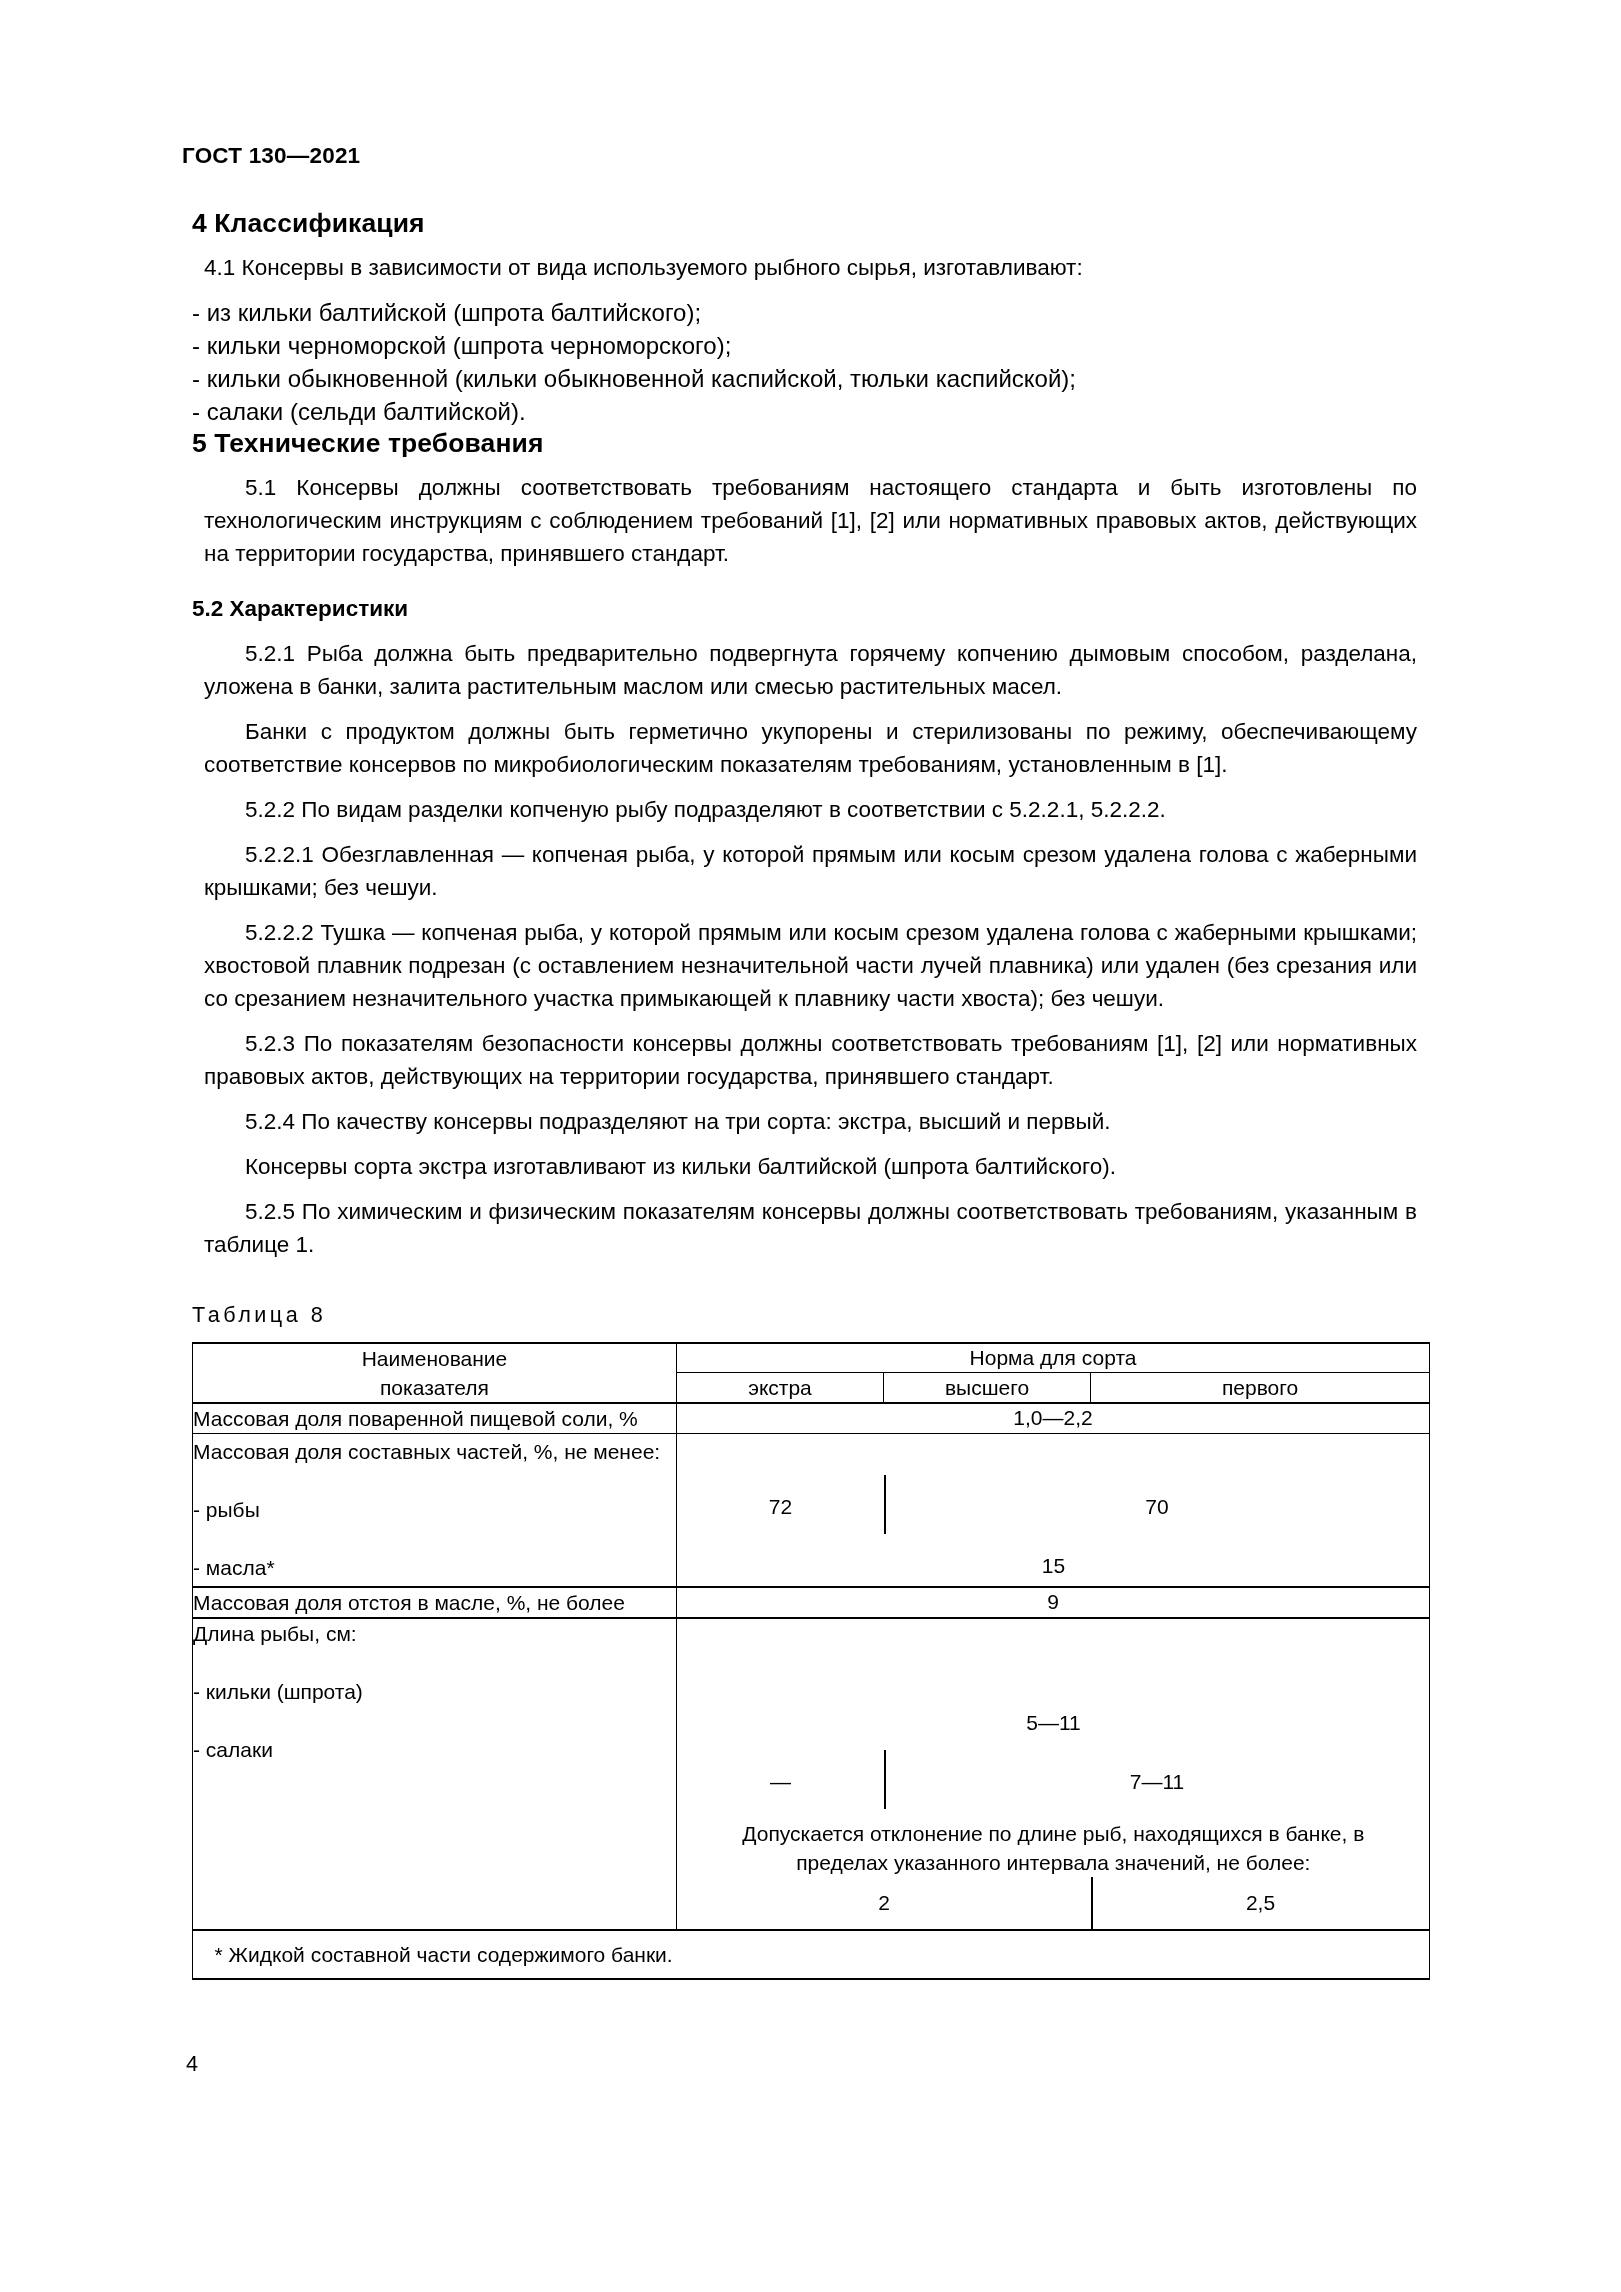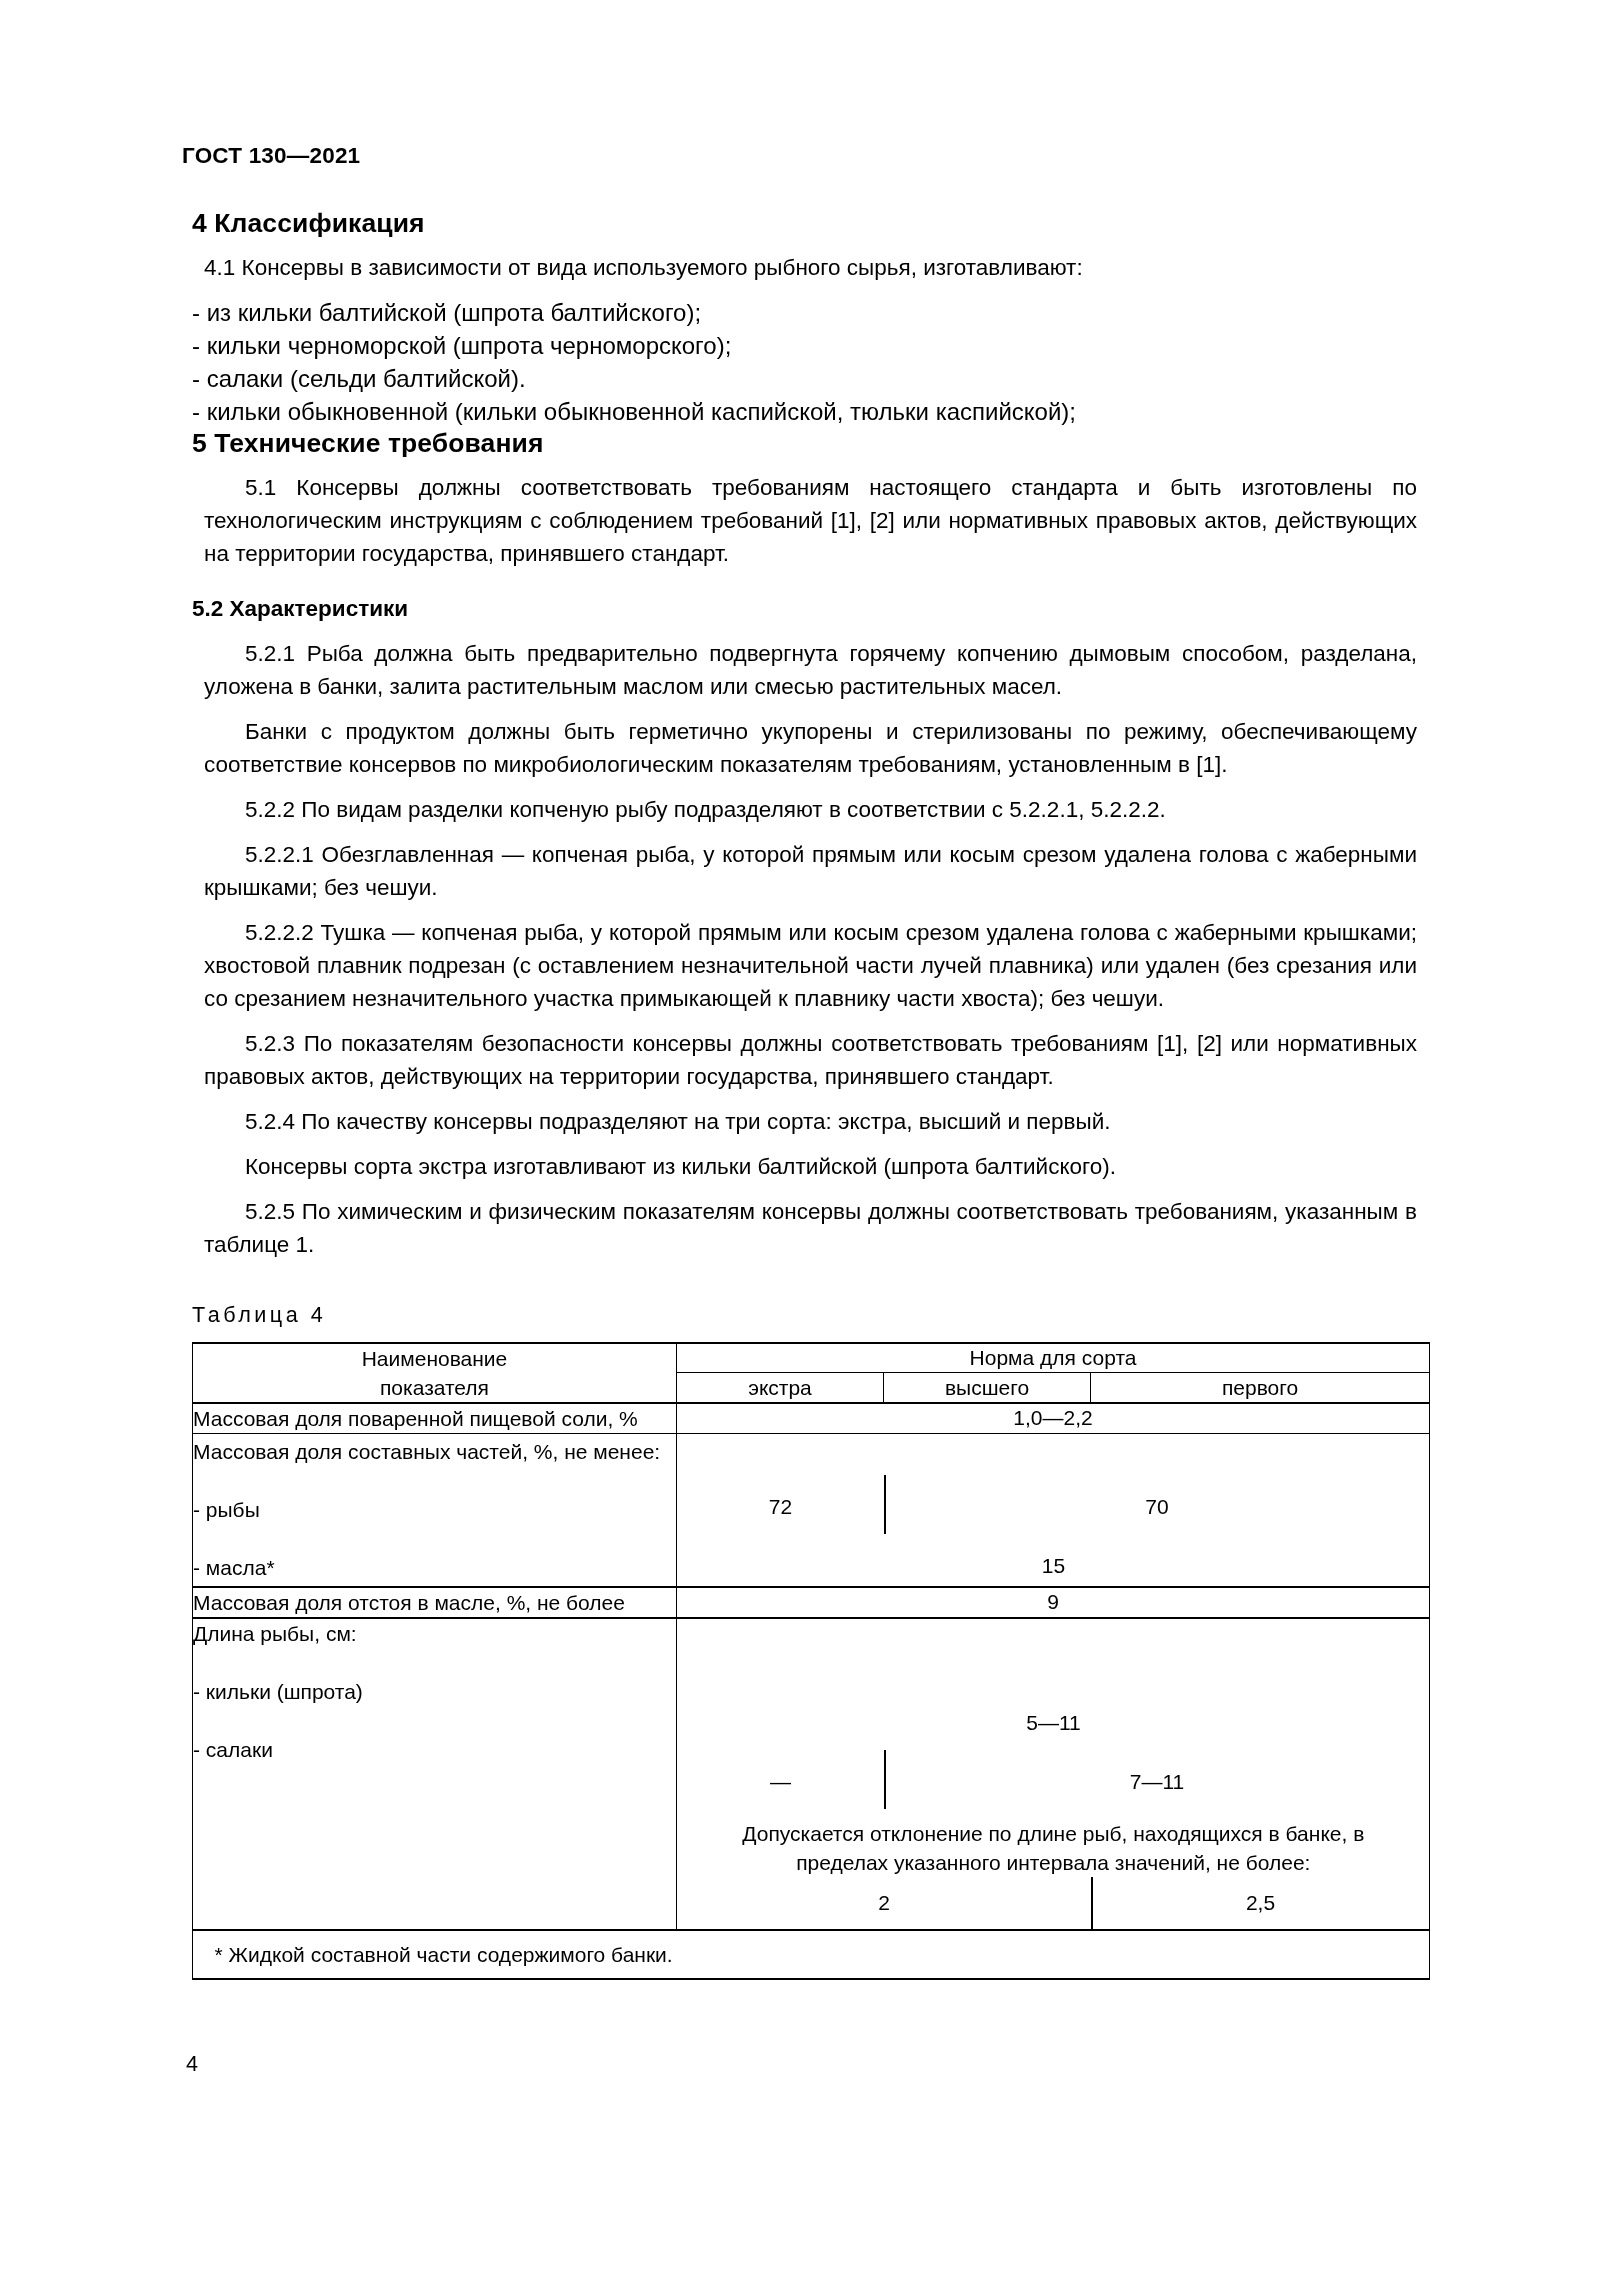--- a/index.html
+++ b/index.html
@@ -172,41 +172,41 @@
 
   <div class="content">
 
     <h2 class="section sec4">4 Классификация</h2>
 
     <p class="body flat">4.1 Консервы в зависимости от вида используемого рыбного сырья, изготавливают:</p>
 
     <ul class="plain">
       <li>- из кильки балтийской (шпрота балтийского);</li>
       <li>- кильки черноморской (шпрота черноморского);</li>
+      <li>- кильки обыкновенной (кильки обыкновенной каспийской, тюльки каспийской);</li>
       <li>- салаки (сельди балтийской).</li>
-      <li>- кильки обыкновенной (кильки обыкновенной каспийской, тюльки каспийской);</li>
     </ul>
 
     <h2 class="section sec5">5 Технические требования</h2>
 
     <p class="body indent">5.1 Консервы должны соответствовать требованиям настоящего стандарта и быть изготовлены по технологическим инструкциям с соблюдением требований [1], [2] или нормативных правовых актов, действующих на территории государства, принявшего стандарт.</p>
 
     <h3 class="subsection">5.2 Характеристики</h3>
 
     <p class="body indent">5.2.1 Рыба должна быть предварительно подвергнута горячему копчению дымовым способом, разделана, уложена в банки, залита растительным маслом или смесью растительных масел.</p>
     <p class="body indent">Банки с продуктом должны быть герметично укупорены и стерилизованы по режиму, обеспечивающему соответствие консервов по микробиологическим показателям требованиям, установленным в [1].</p>
     <p class="body indent">5.2.2 По видам разделки копченую рыбу подразделяют в соответствии с 5.2.2.1, 5.2.2.2.</p>
     <p class="body indent">5.2.2.1 Обезглавленная — копченая рыба, у которой прямым или косым срезом удалена голова с жаберными крышками; без чешуи.</p>
     <p class="body indent">5.2.2.2 Тушка — копченая рыба, у которой прямым или косым срезом удалена голова с жаберными крышками; хвостовой плавник подрезан (с оставлением незначительной части лучей плавника) или удален (без срезания или со срезанием незначительного участка примыкающей к плавнику части хвоста); без чешуи.</p>
     <p class="body indent">5.2.3 По показателям безопасности консервы должны соответствовать требованиям [1], [2] или нормативных правовых актов, действующих на территории государства, принявшего стандарт.</p>
     <p class="body indent">5.2.4 По качеству консервы подразделяют на три сорта: экстра, высший и первый.</p>
     <p class="body indent">Консервы сорта экстра изготавливают из кильки балтийской (шпрота балтийского).</p>
     <p class="body indent">5.2.5 По химическим и физическим показателям консервы должны соответствовать требованиям, указанным в таблице 1.</p>
 
-    <div class="table-caption">Таблица 4</div>
+    <div class="table-caption">Таблица 8</div>
 
     <table class="gost-table">
       <colgroup>
         <col style="width:484px">
         <col style="width:207px">
         <col style="width:207px">
         <col style="width:339px">
       </colgroup>
       <tbody>
 

